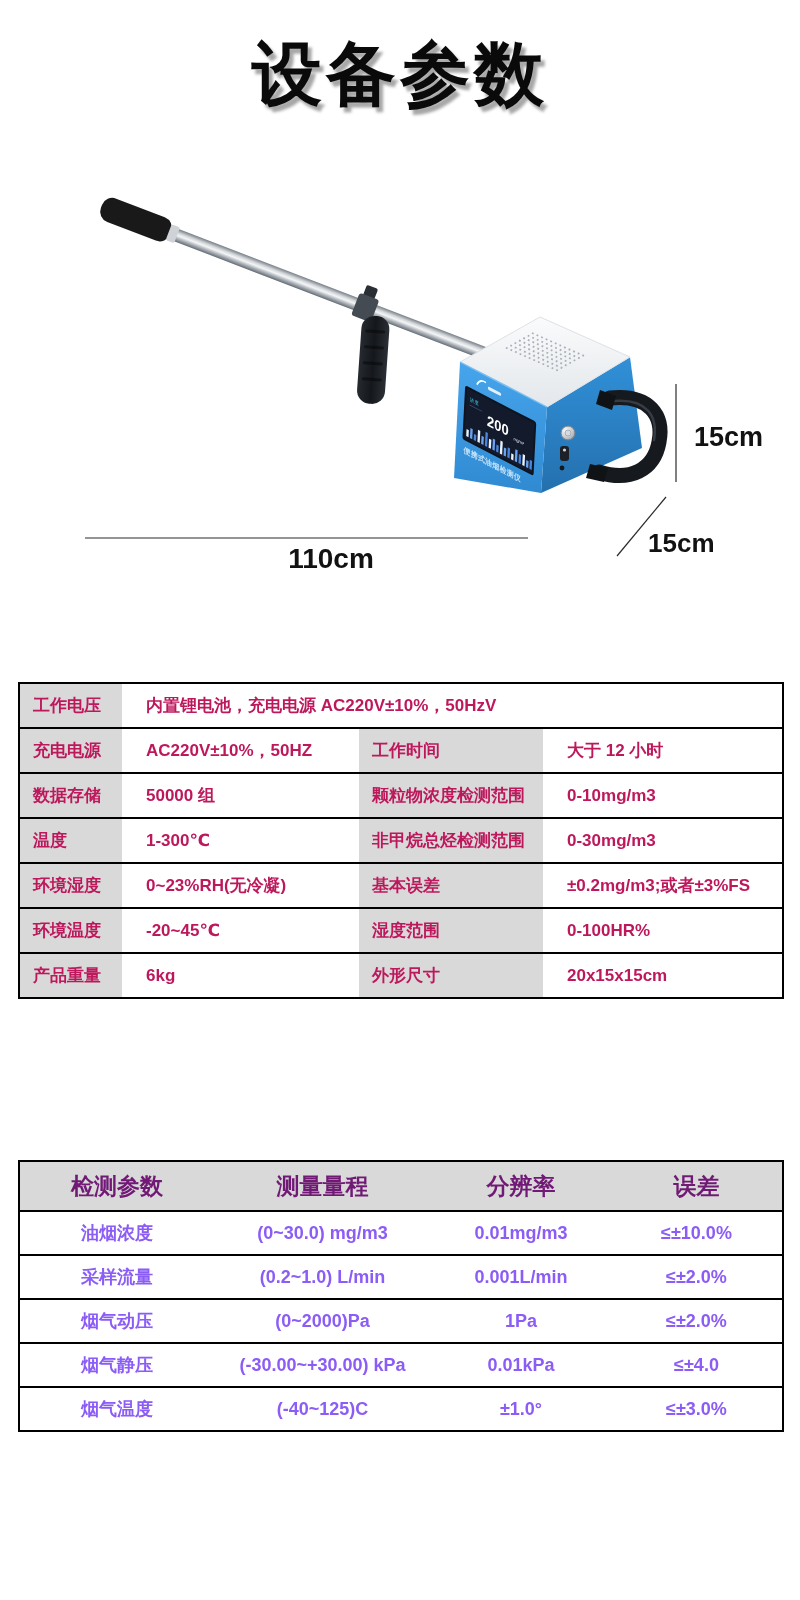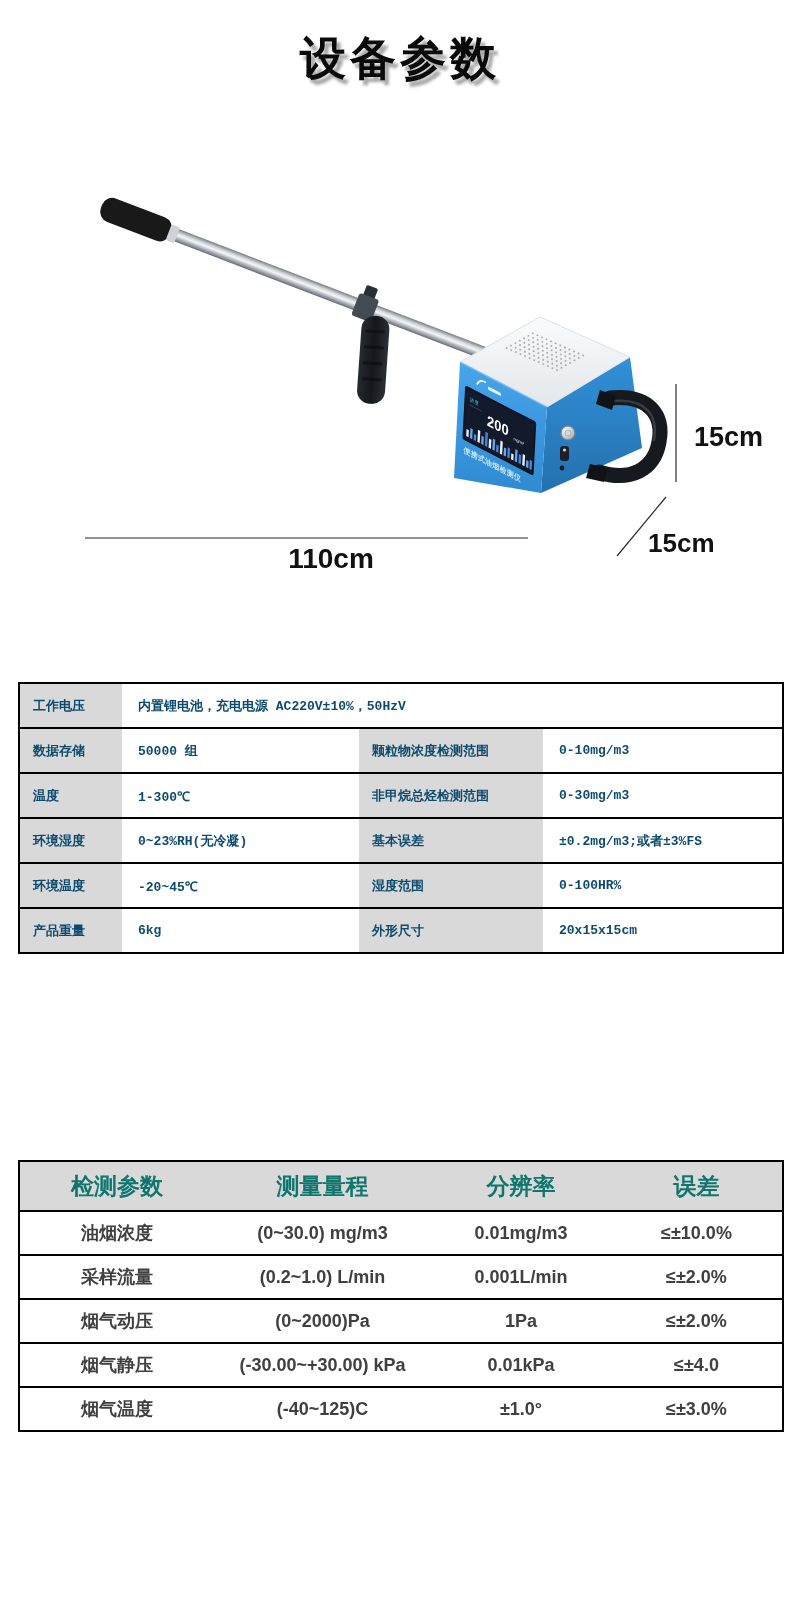--- a/index.html
+++ b/index.html
@@ -2,51 +2,51 @@
 <html><head>
 <meta charset="utf-8">
 <style>
   html,body{margin:0;padding:0;}
   body{
     width:800px;height:1600px;background:#ffffff;position:relative;overflow:hidden;
     font-family:"Liberation Sans","DejaVu Sans",sans-serif;color:#000;
   }
   .title{
     position:absolute;top:28px;left:0;width:800px;text-align:center;
-    font-size:46px;font-weight:900;letter-spacing:4px;color:#0a0a0a;
+    font-size:70px;font-weight:900;letter-spacing:4px;color:#0a0a0a;
     text-shadow:4px 5px 3px rgba(0,0,0,0.35);
   }
   .figure{position:absolute;top:170px;left:0;}
   .dim-label{font-weight:700;fill:#121212;}
   
   table{border-collapse:collapse;table-layout:fixed;}
   .spec{
     position:absolute;left:18px;top:682px;width:766px;
     border:2px solid #000;
   }
   .spec tr{border-bottom:2px solid #000;}
   .spec td{
-    height:41px;vertical-align:middle;font-size:13px;font-weight:700;color:#0c4a6e;
+    height:41px;vertical-align:middle;font-size:17px;font-weight:700;color:#be185d;
     white-space:nowrap;overflow:hidden;
   }
   .spec td.g{background:#d9d9d9;padding-left:13px;}
-  .spec td.v{background:#ffffff;padding-left:16px;font-family:Liberation Mono, monospace;}
+  .spec td.v{background:#ffffff;padding-left:24px;}
   
   .param{
     position:absolute;left:18px;top:1160px;width:766px;
     border:2px solid #000;
   }
   .param tr{border-bottom:2px solid #000;}
   .param th{
     height:46px;background:#d9d9d9;font-size:23px;font-weight:700;text-align:center;
-    vertical-align:middle;color:#0f766e;
+    vertical-align:middle;color:#701a75;
   }
   .param td{
     height:40px;font-size:18px;font-weight:700;text-align:center;vertical-align:middle;
-    color:#404040;white-space:nowrap;
+    color:#8b5cf6;white-space:nowrap;
   }
 </style>
 </head>
 <body>
 
 <div class="title">设备参数</div>
 
 <svg class="figure" width="800" height="430" viewBox="0 0 800 430" xmlns="http://www.w3.org/2000/svg">
   <defs>
     <linearGradient id="metal" x1="0" y1="0" x2="0" y2="1">
@@ -180,20 +180,26 @@
       <col style="width:237px">
       <col style="width:184px">
       <col>
     </colgroup>
   <tbody>
       <tr>
     <td class="g">工作电压</td>
     <td class="v" colspan="3">内置锂电池，充电电源 AC220V±10%，50HzV</td>
   </tr>
   <tr>
+    <td class="g">充电电源</td>
+    <td class="v">AC220V±10%，50HZ</td>
+    <td class="g">工作时间</td>
+    <td class="v">大于 12 小时</td>
+  </tr>
+  <tr>
     <td class="g">数据存储</td>
     <td class="v">50000 组</td>
     <td class="g">颗粒物浓度检测范围</td>
     <td class="v">0-10mg/m3</td>
   </tr>
   <tr>
     <td class="g">温度</td>
     <td class="v">1-300℃</td>
     <td class="g">非甲烷总烃检测范围</td>
     <td class="v">0-30mg/m3</td>

